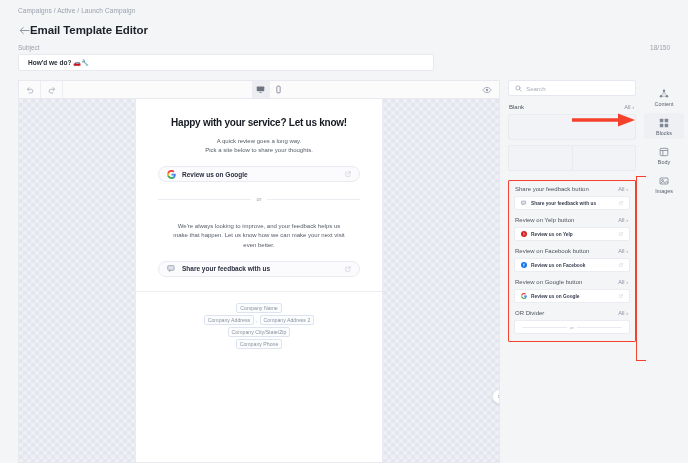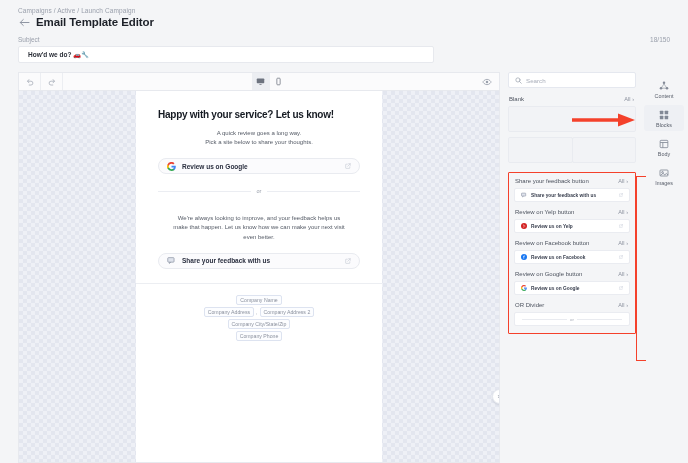--- a/index.html
+++ b/index.html
@@ -8,21 +8,21 @@
     font-family: "Liberation Sans", sans-serif;
     background: #f4f5f7;
     color: #2b2f38;
     overflow: hidden;
   }
   .app { position: relative; width: 688px; height: 463px; display: flex; flex-direction: column; }
 
   
   .header { padding: 7px 0 0 18px; flex: 0 0 auto; }
   .breadcrumb { font-size: 6.5px; color: #9aa0ac; letter-spacing: .1px; }
-  .title-row { display: flex; align-items: flex-start; gap: 6px; margin-top: 2px; }
+  .title-row { display: flex; align-items: flex-start; margin-top: 10px; }
   .back-arrow {
     width: 12px; height: 12px; color: #8f96a3;
     display: flex; align-items: center; justify-content: center;
     cursor: pointer;
   }
   .page-title { font-size: 11.5px; font-weight: bold; color: #1d2129; letter-spacing: -.1px; }
 
   
   .subject-wrap { padding: 8px 18px 0 18px; flex: 0 0 auto; }
   .subject-labels { display: flex; justify-content: space-between; align-items: baseline; }
@@ -66,21 +66,21 @@
     background-position: 0 0, 4px 4px;
   }
   .email-body {
     position: absolute; left: 50%; transform: translateX(-50%);
     top: 0; width: 246px; min-height: 100%;
     background: #fff;
   }
   .email-section { padding: 0 22px; }
   .blk-top { height: 18px; }
   .h1 {
-    font-size: 10px; font-weight: bold; color: #151a22; 
+    font-size: 10px; font-weight: bold; color: #151a22; text-align: center;
     letter-spacing: -.25px; line-height: 1.25;
   }
   .sub {
     margin-top: 7px; font-size: 6px; color: #555b66; text-align: center; line-height: 1.55;
   }
   .cta {
     margin: 11px 0 0 0; height: 16px; border: 1px solid #e9ebf0; border-radius: 8px;
     background: #fbfbfd; display: flex; align-items: center; padding: 0 8px; gap: 6px;
     cursor: pointer;
   }

